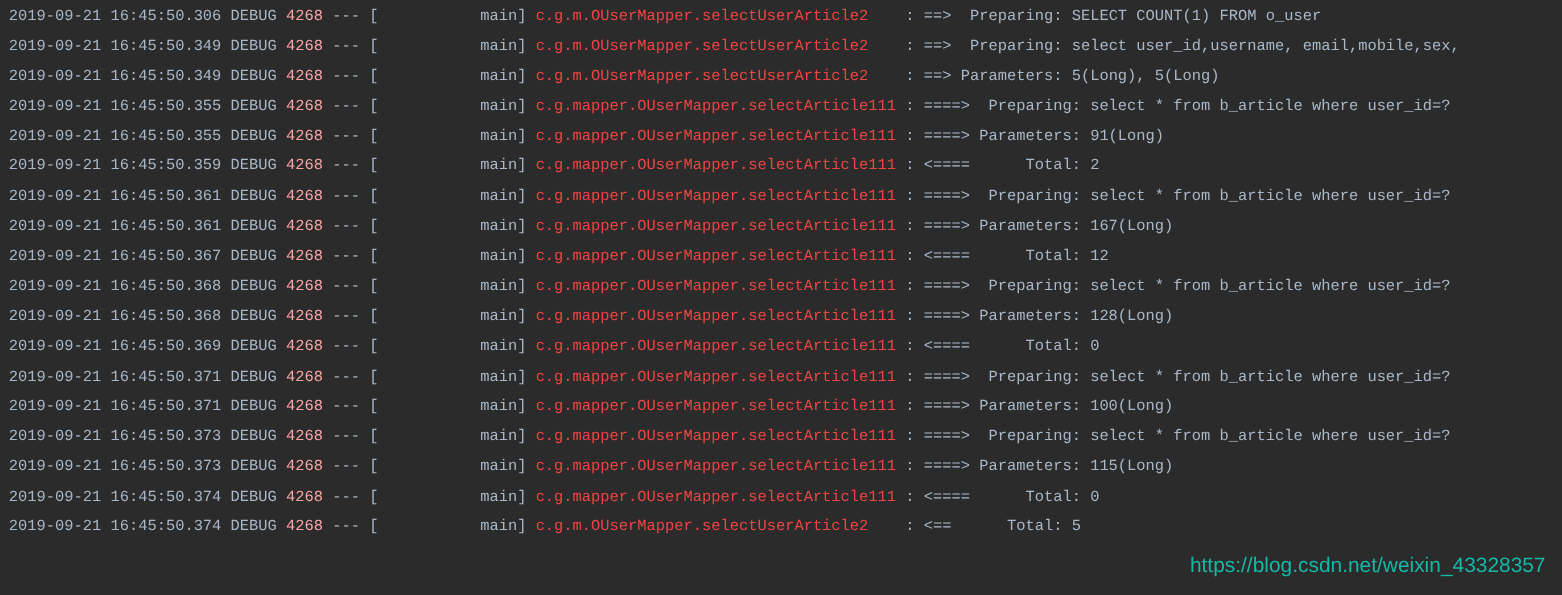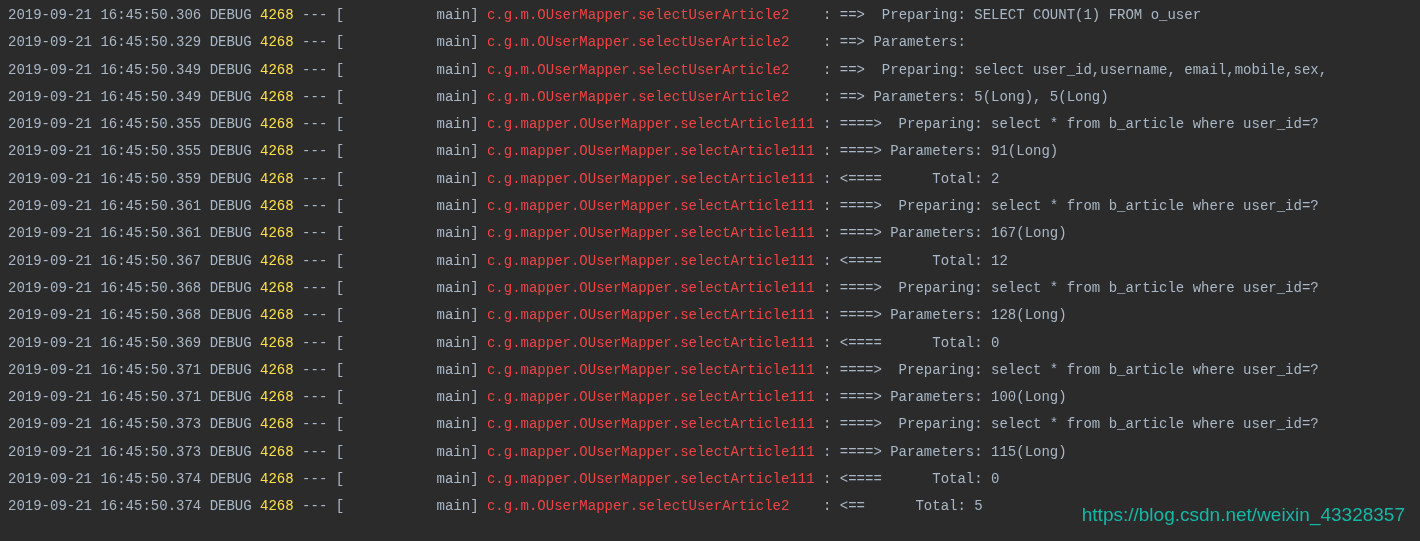--- a/index.html
+++ b/index.html
@@ -21,21 +21,21 @@
     .log-line {
       white-space: pre;
     }
     .timestamp {
       color: #a9b7c6;
     }
     .debug {
       color: #a9b7c6;
     }
     .pid {
-      color: #fde047;
+      color: #fca5a5;
     }
     .sep {
       color: #a9b7c6;
     }
     .thread {
       color: #a9b7c6;
     }
     .logger {
       color: #ef4444;
     }
@@ -49,21 +49,20 @@
       color: #14b8a6;
       font-family: Arial, sans-serif;
       font-size: 19px;
     }
   </style>
 </head>
 <body>
 
 <div id="log-container">
     <div class="log-line"><span class="timestamp">2019-09-21 16:45:50.306</span> <span class="debug">DEBUG</span> <span class="pid">4268</span> <span class="sep">---</span> <span class="thread">[           main]</span> <span class="logger">c.g.m.OUserMapper.selectUserArticle2    </span><span class="msg">: ==&gt; </span><span class="msg"> Preparing: SELECT COUNT(1) FROM o_user </span></div>
-    <div class="log-line"><span class="timestamp">2019-09-21 16:45:50.329</span> <span class="debug">DEBUG</span> <span class="pid">4268</span> <span class="sep">---</span> <span class="thread">[           main]</span> <span class="logger">c.g.m.OUserMapper.selectUserArticle2    </span><span class="msg">: ==&gt; </span><span class="msg">Parameters: </span></div>
     <div class="log-line"><span class="timestamp">2019-09-21 16:45:50.349</span> <span class="debug">DEBUG</span> <span class="pid">4268</span> <span class="sep">---</span> <span class="thread">[           main]</span> <span class="logger">c.g.m.OUserMapper.selectUserArticle2    </span><span class="msg">: ==&gt; </span><span class="msg"> Preparing: select user_id,username, email,mobile,sex,</span></div>
     <div class="log-line"><span class="timestamp">2019-09-21 16:45:50.349</span> <span class="debug">DEBUG</span> <span class="pid">4268</span> <span class="sep">---</span> <span class="thread">[           main]</span> <span class="logger">c.g.m.OUserMapper.selectUserArticle2    </span><span class="msg">: ==&gt; </span><span class="msg">Parameters: 5(Long), 5(Long)</span></div>
     <div class="log-line"><span class="timestamp">2019-09-21 16:45:50.355</span> <span class="debug">DEBUG</span> <span class="pid">4268</span> <span class="sep">---</span> <span class="thread">[           main]</span> <span class="logger">c.g.mapper.OUserMapper.selectArticle111 </span><span class="msg">: ====&gt; </span><span class="msg"> Preparing: select * from b_article where user_id=?</span></div>
     <div class="log-line"><span class="timestamp">2019-09-21 16:45:50.355</span> <span class="debug">DEBUG</span> <span class="pid">4268</span> <span class="sep">---</span> <span class="thread">[           main]</span> <span class="logger">c.g.mapper.OUserMapper.selectArticle111 </span><span class="msg">: ====&gt; </span><span class="msg">Parameters: 91(Long)</span></div>
     <div class="log-line"><span class="timestamp">2019-09-21 16:45:50.359</span> <span class="debug">DEBUG</span> <span class="pid">4268</span> <span class="sep">---</span> <span class="thread">[           main]</span> <span class="logger">c.g.mapper.OUserMapper.selectArticle111 </span><span class="msg">: &lt;====  </span><span class="msg">    Total: 2</span></div>
     <div class="log-line"><span class="timestamp">2019-09-21 16:45:50.361</span> <span class="debug">DEBUG</span> <span class="pid">4268</span> <span class="sep">---</span> <span class="thread">[           main]</span> <span class="logger">c.g.mapper.OUserMapper.selectArticle111 </span><span class="msg">: ====&gt; </span><span class="msg"> Preparing: select * from b_article where user_id=?</span></div>
     <div class="log-line"><span class="timestamp">2019-09-21 16:45:50.361</span> <span class="debug">DEBUG</span> <span class="pid">4268</span> <span class="sep">---</span> <span class="thread">[           main]</span> <span class="logger">c.g.mapper.OUserMapper.selectArticle111 </span><span class="msg">: ====&gt; </span><span class="msg">Parameters: 167(Long)</span></div>
     <div class="log-line"><span class="timestamp">2019-09-21 16:45:50.367</span> <span class="debug">DEBUG</span> <span class="pid">4268</span> <span class="sep">---</span> <span class="thread">[           main]</span> <span class="logger">c.g.mapper.OUserMapper.selectArticle111 </span><span class="msg">: &lt;====  </span><span class="msg">    Total: 12</span></div>
     <div class="log-line"><span class="timestamp">2019-09-21 16:45:50.368</span> <span class="debug">DEBUG</span> <span class="pid">4268</span> <span class="sep">---</span> <span class="thread">[           main]</span> <span class="logger">c.g.mapper.OUserMapper.selectArticle111 </span><span class="msg">: ====&gt; </span><span class="msg"> Preparing: select * from b_article where user_id=?</span></div>
     <div class="log-line"><span class="timestamp">2019-09-21 16:45:50.368</span> <span class="debug">DEBUG</span> <span class="pid">4268</span> <span class="sep">---</span> <span class="thread">[           main]</span> <span class="logger">c.g.mapper.OUserMapper.selectArticle111 </span><span class="msg">: ====&gt; </span><span class="msg">Parameters: 128(Long)</span></div>

